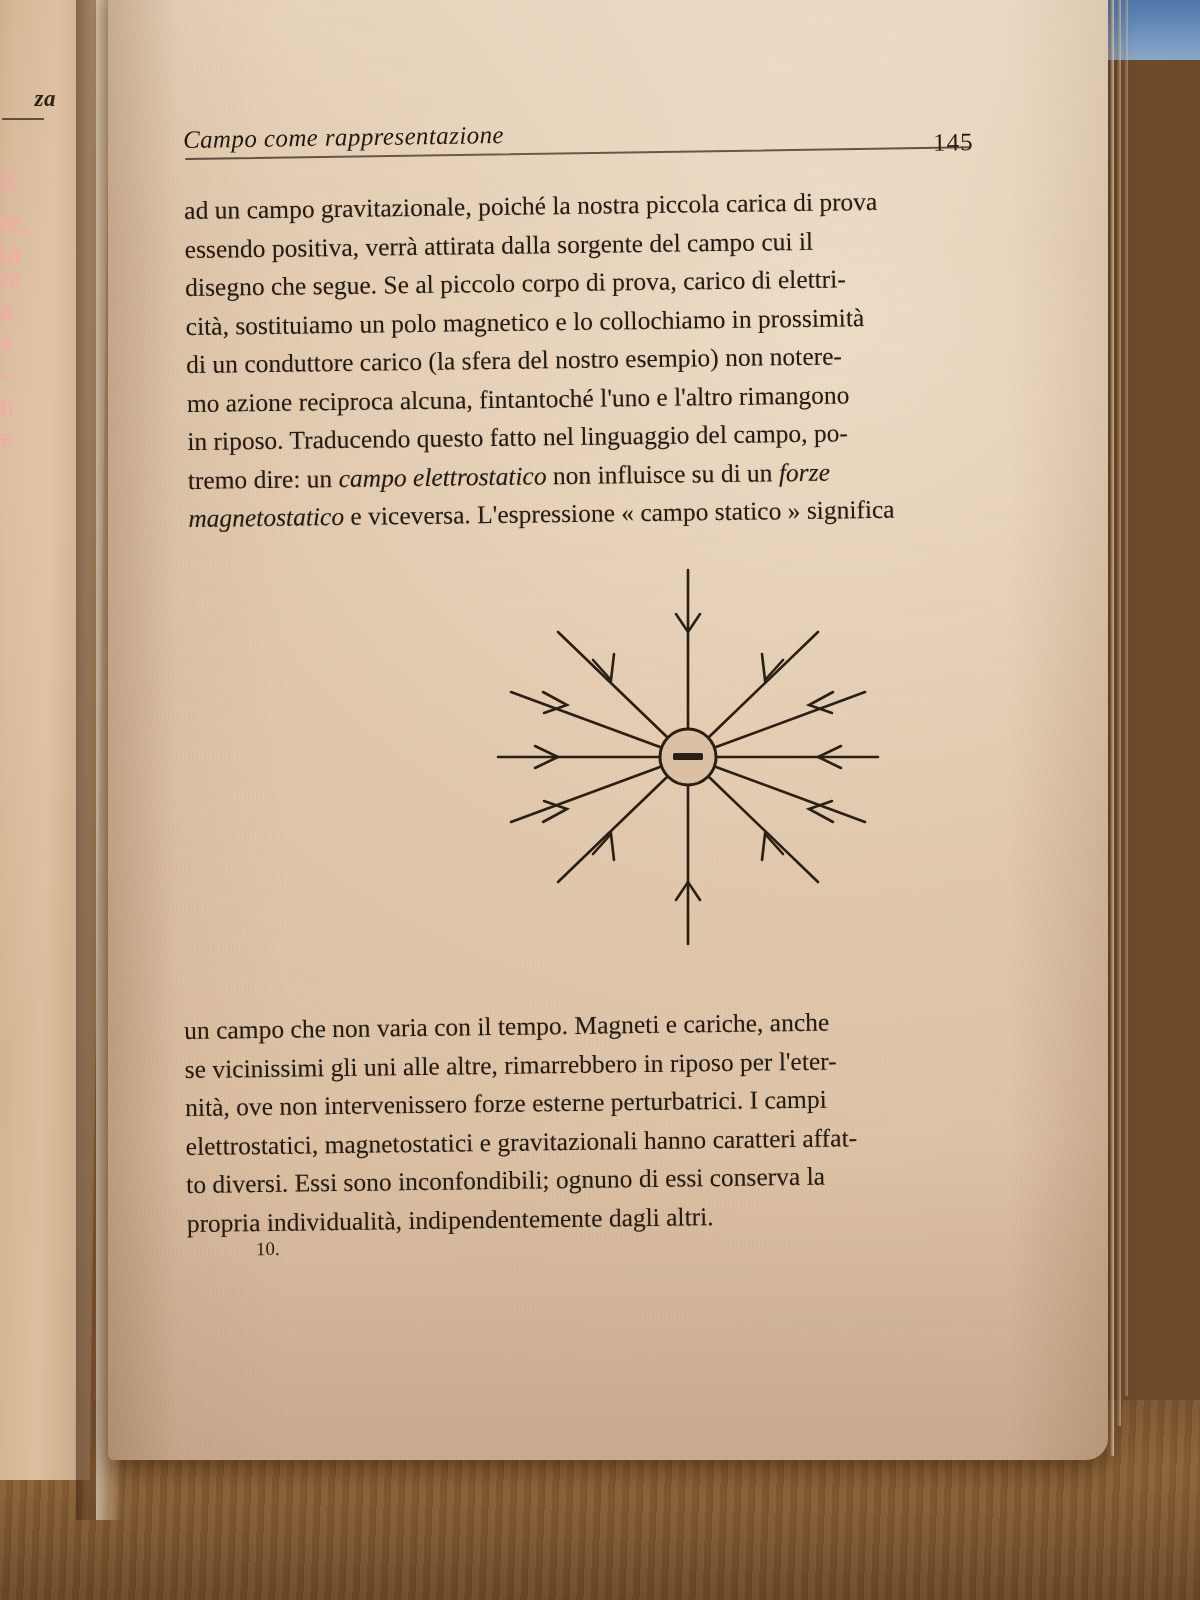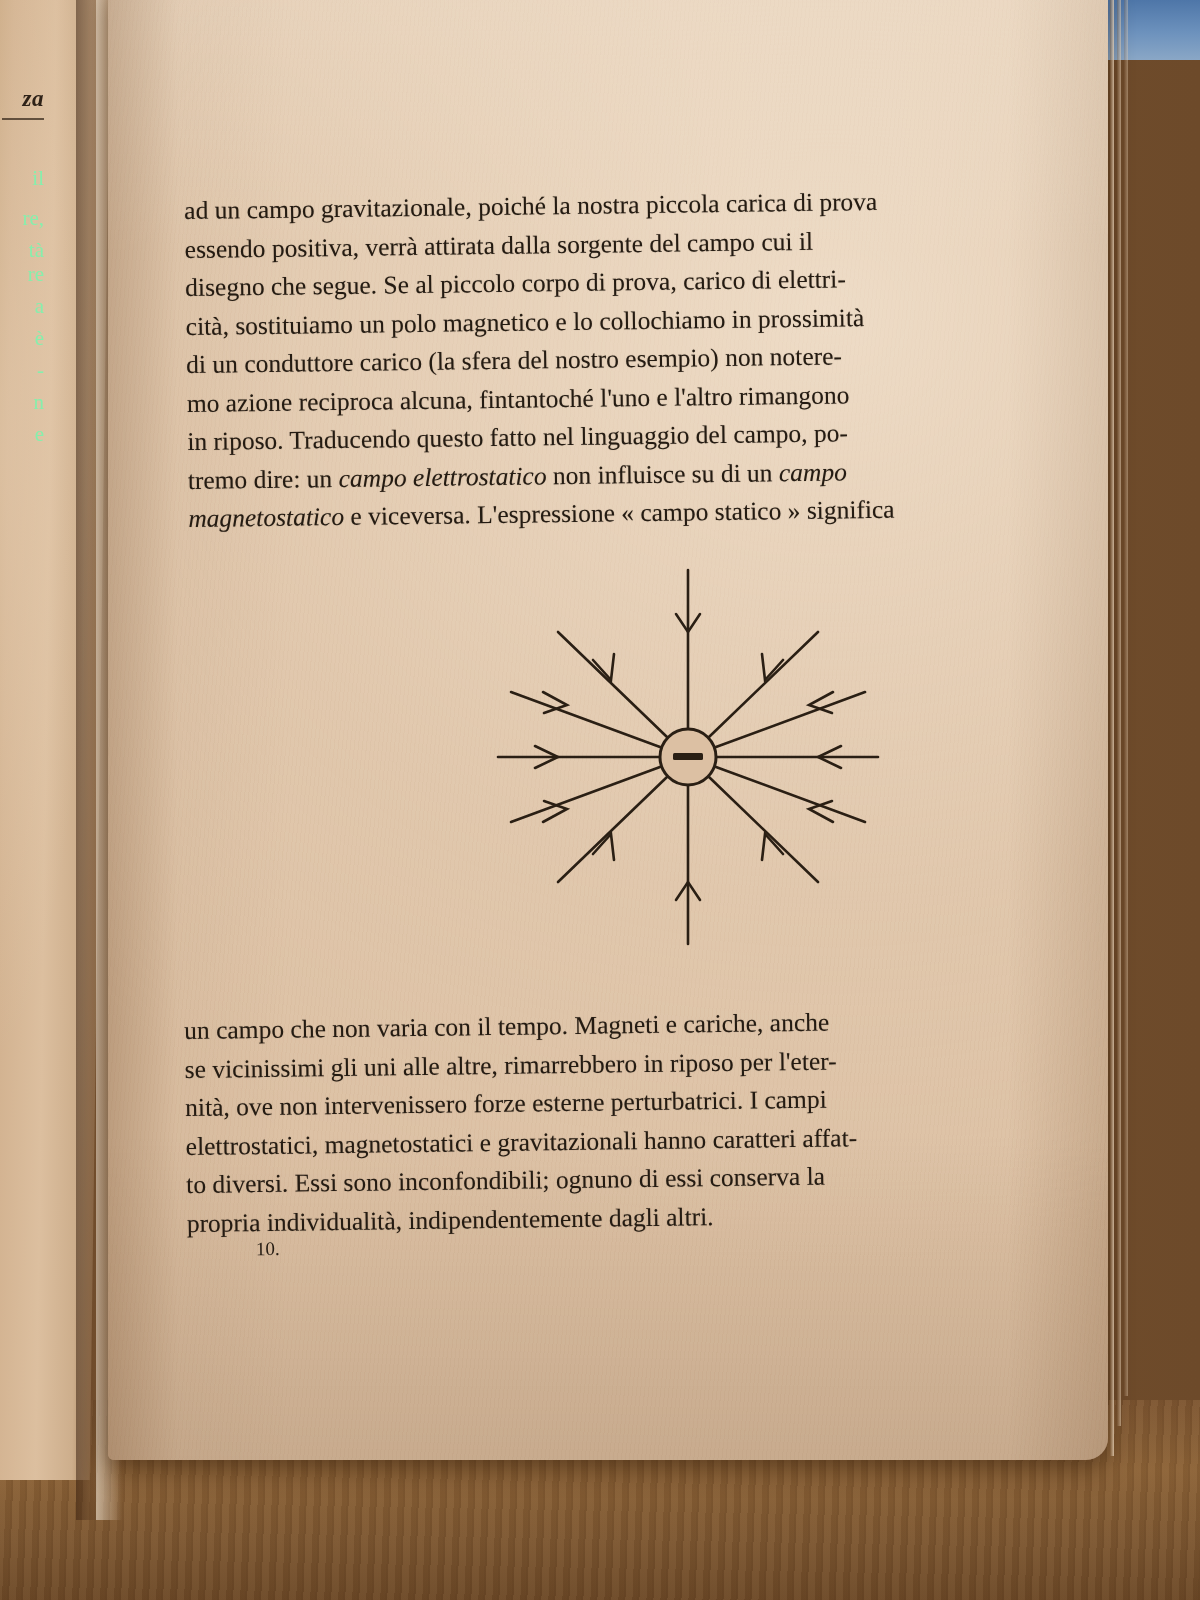--- a/index.html
+++ b/index.html
@@ -39,28 +39,28 @@
     background:linear-gradient(90deg,#c8a780 0%, #d3b391 20%, #dcbf9f 55%, #cdae8c 85%, #a9835c 100%);
     transform:skewX(-0.8deg);
   }
   .page-left-inner{
     position:absolute;left:0;top:0;width:100%;height:100%;
     background:radial-gradient(120% 60% at 10% 30%, rgba(255,240,220,0.25), rgba(0,0,0,0) 70%);
   }
   .verso-head{
     position:absolute;left:0;top:86px;width:44px;
     font-style:italic;font-weight:700;font-size:23px;letter-spacing:.5px;
-    text-align:right;color:#2e2218;
+    text-align:right;color:#2e2218;padding-left:12px;
   }
   .verso-rule{
     position:absolute;left:2px;top:118px;width:42px;height:2px;background:#3a2b1e;opacity:.75;
   }
   .verso-line{
-    position:absolute;left:0;width:44px;text-align:right;
-    font-size:21px;line-height:1;color:#86efac;
+    position:absolute;left:0;width:44px;text-align:left;
+    font-size:28px;line-height:1;color:#fca5a5;
   }
 
   
   .gutter{
     position:absolute;left:76px;top:0;width:54px;height:1520px;
     background:linear-gradient(90deg,
       rgba(60,35,18,0.55) 0%,
       rgba(90,60,35,0.40) 25%,
       rgba(140,100,65,0.18) 60%,
       rgba(0,0,0,0) 100%);
@@ -180,20 +180,25 @@
   <div class="page">
     <div class="page-fibers"></div>
     <div class="page-shade"></div>
     <div class="edge" style="right:-6px;opacity:.85"></div>
     <div class="edge" style="right:-13px;opacity:.6;height:1440px"></div>
     <div class="edge" style="right:-20px;opacity:.45;height:1410px"></div>
   </div>
 
   <div class="content">
 
+    <div class="runhead">
+      <div class="runhead-title">Campo come rappresentazione</div>
+      <div class="runhead-page">145</div>
+      <div class="runhead-rule"></div>
+    </div>
 
     <div class="para" style="top:192px">
       <span class="l just">
           <span>ad un campo gravitazionale, poiché la nostra piccola carica di prova</span>
         </span>
       <span class="l just">
           <span>essendo positiva, verrà attirata dalla sorgente del campo cui il</span>
         </span>
       <span class="l just">
           <span>disegno che segue. Se al piccolo corpo di prova, carico di elettri-</span>
@@ -203,21 +208,21 @@
         </span>
       <span class="l just">
           <span>di un conduttore carico (la sfera del nostro esempio) non notere-</span>
         </span>
       <span class="l just">
           <span>mo azione reciproca alcuna, fintantoché l'uno e l'altro rimangono</span>
         </span>
       <span class="l just">
           <span>in riposo. Traducendo questo fatto nel linguaggio del campo, po-</span>
         </span>
-      <span class="l"><span>tremo dire: un </span><i>campo elettrostatico</i><span> non influisce su di un </span><i>campo</i></span>
+      <span class="l"><span>tremo dire: un </span><i>campo elettrostatico</i><span> non influisce su di un </span><i>forze</i></span>
       <span class="l"><i>magnetostatico</i><span> e viceversa. L'espressione « campo  statico » significa</span></span>
     </div>
 
     <div class="figure">
       <svg width="520" height="440" viewBox="0 0 520 440">
         <defs>
           <g id="fl"></g>
         </defs>
         <g stroke="#2a1f14" stroke-width="2.6" fill="none" stroke-linecap="round">
 

